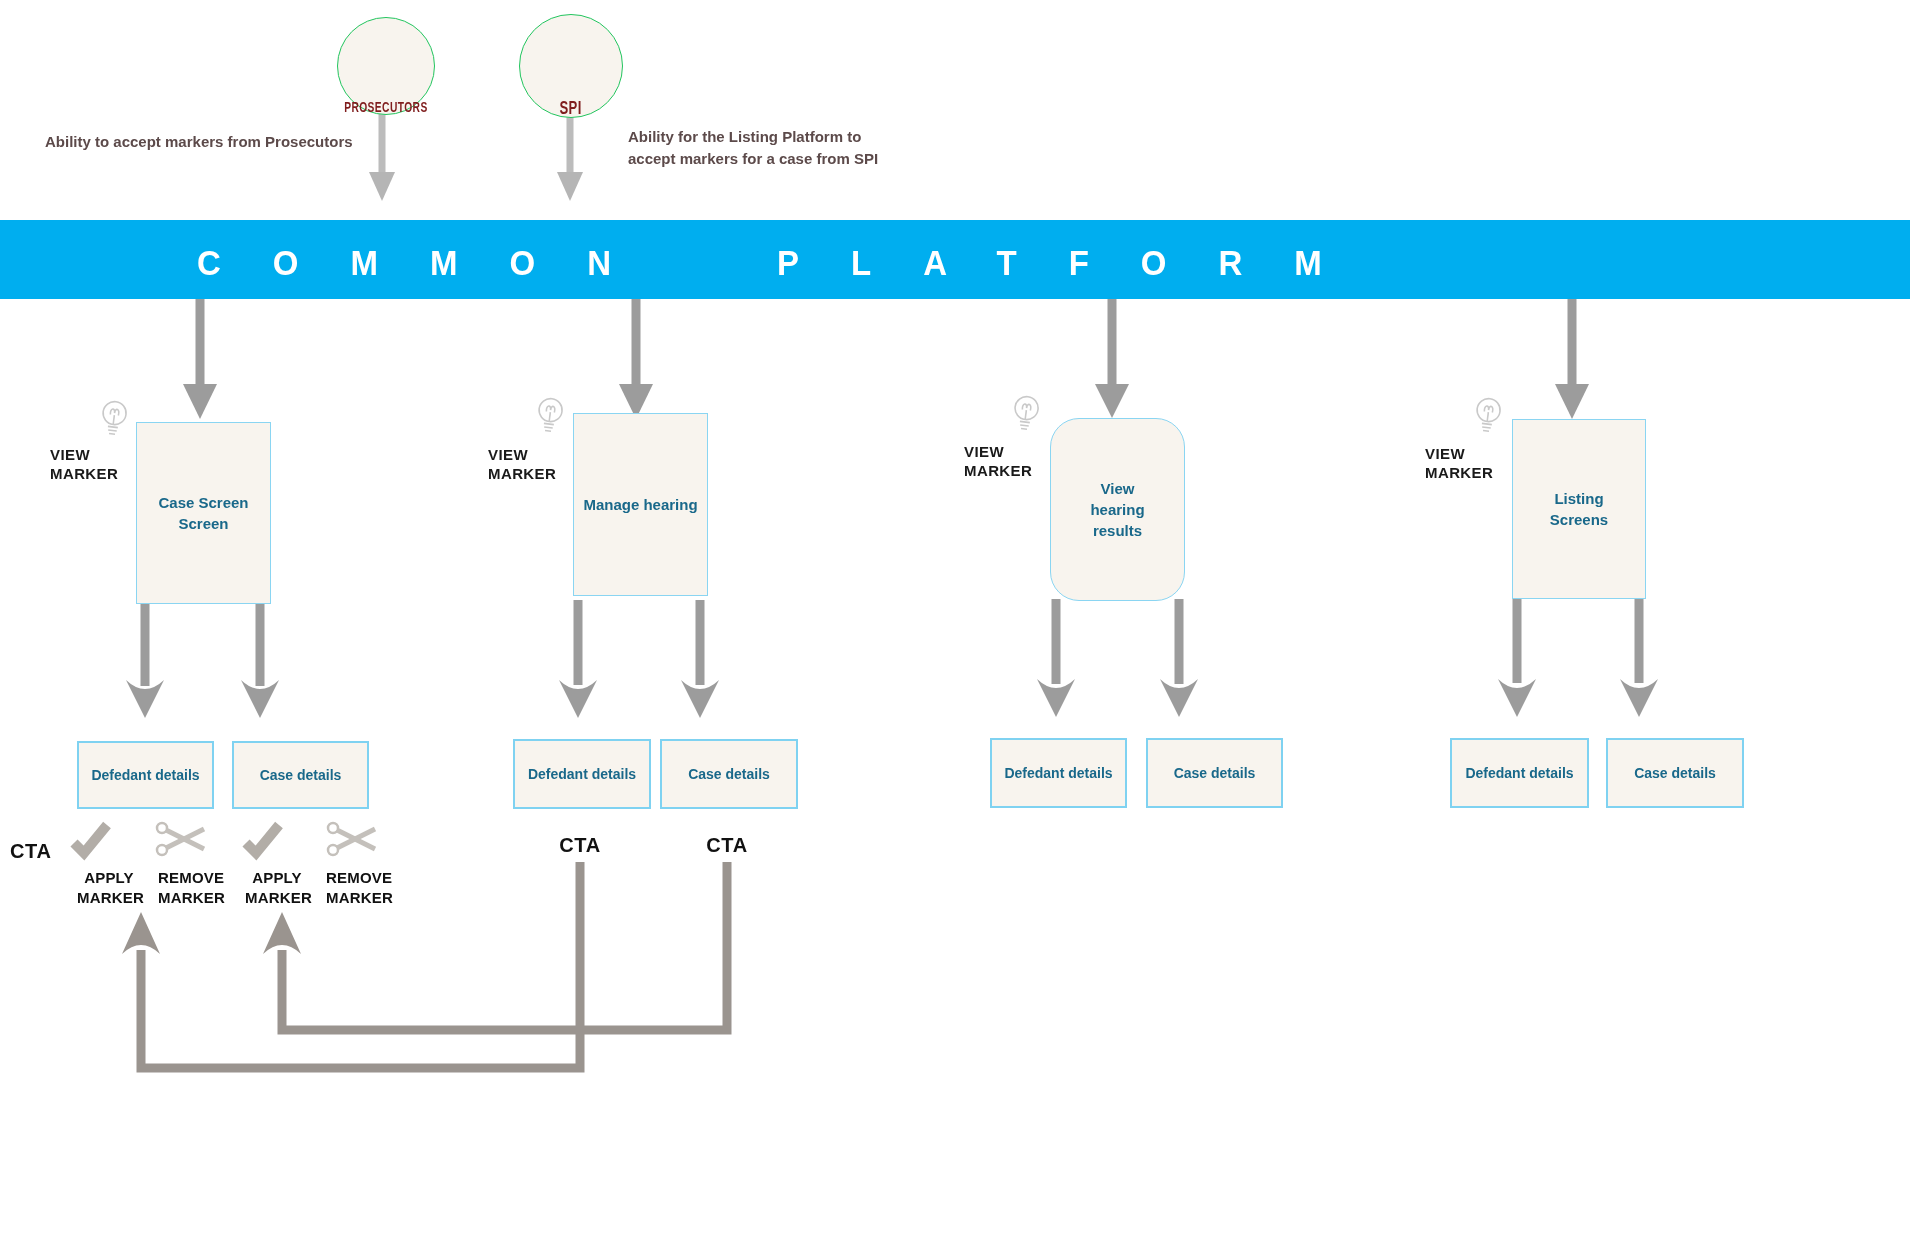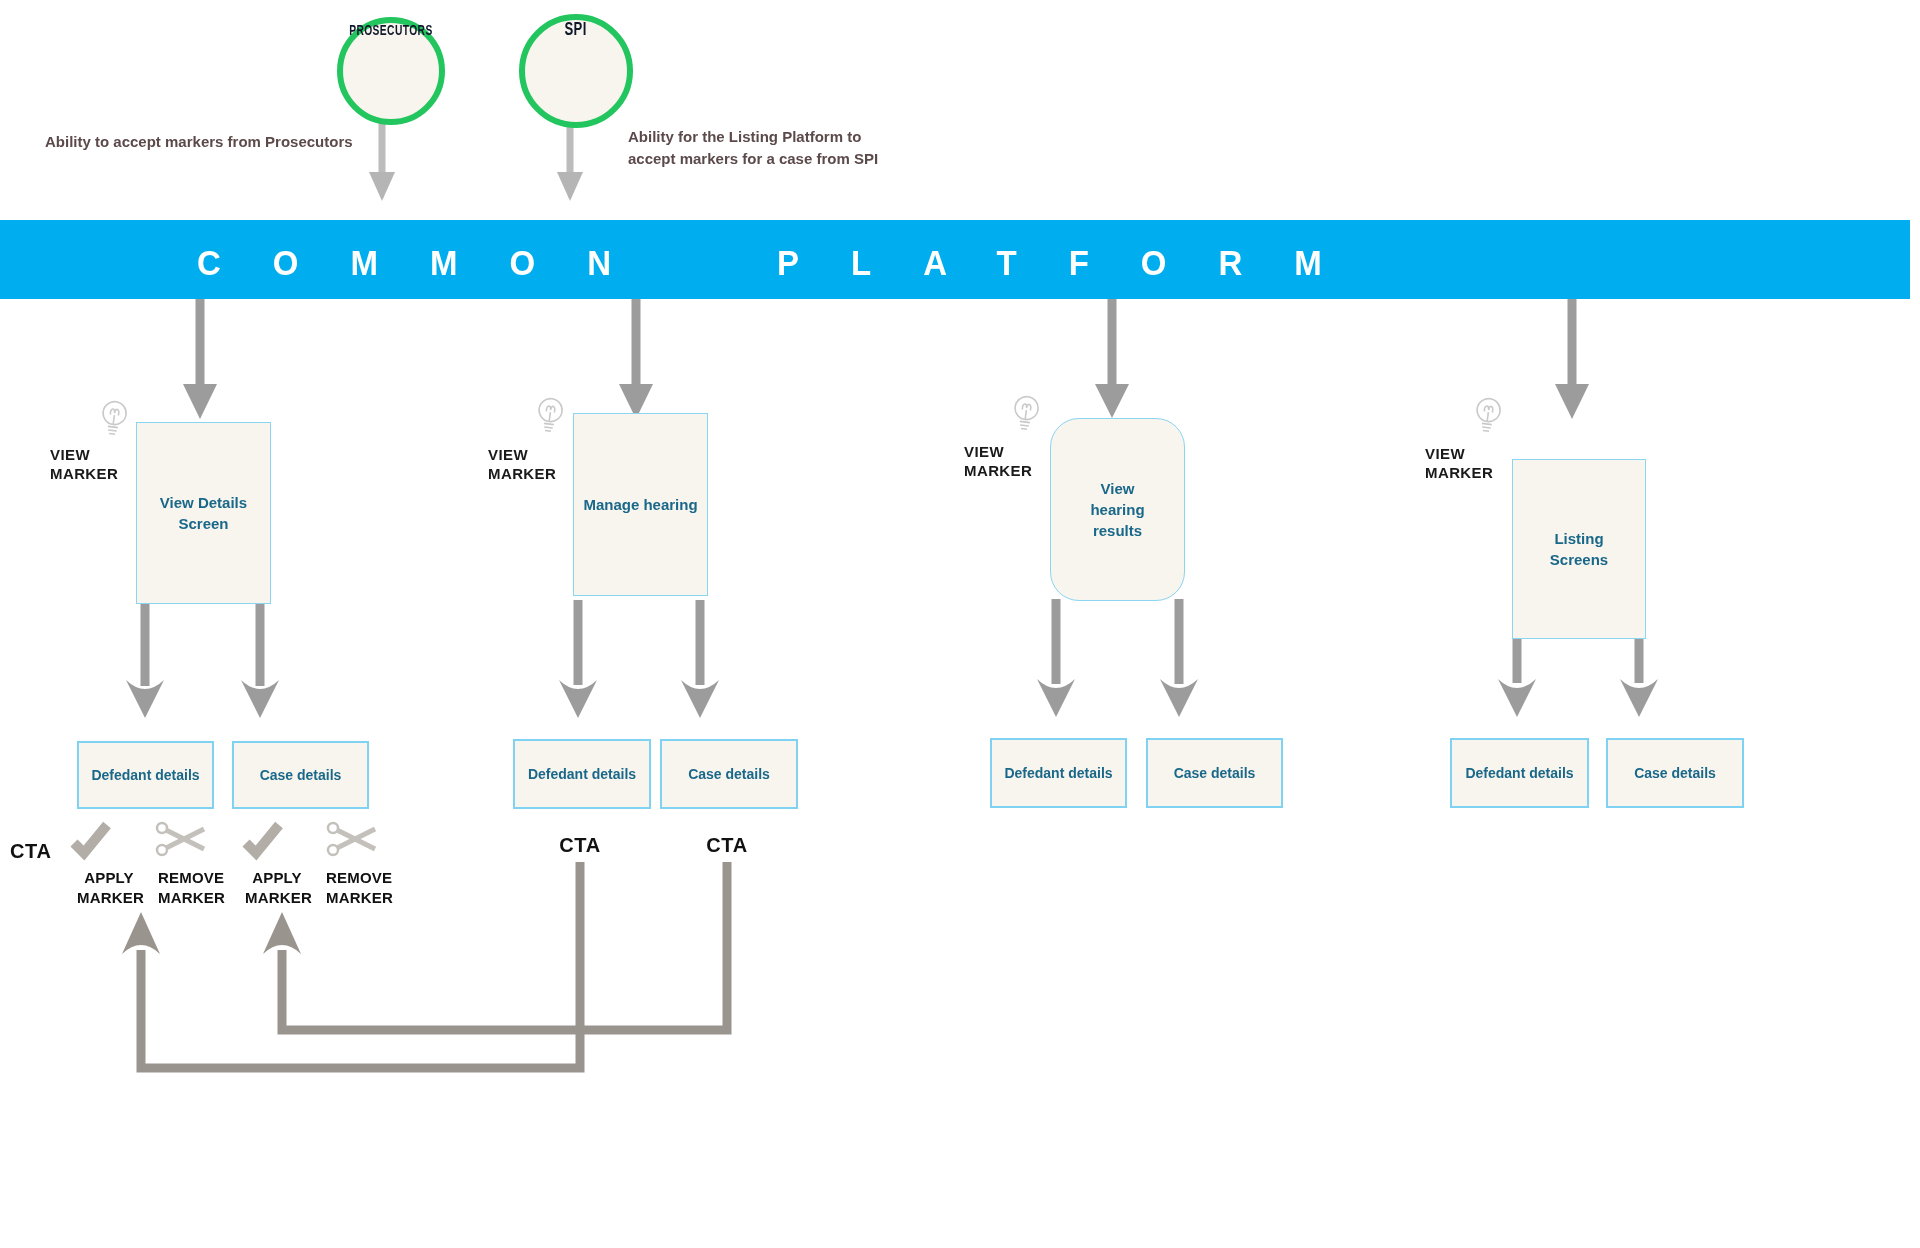--- a/index.html
+++ b/index.html
@@ -3,23 +3,23 @@
 <meta charset="utf-8">
 <style>
   html,body{margin:0;padding:0;}
   body{
     width:1920px;height:1248px;position:relative;background:#ffffff;
     font-family:"Liberation Sans", sans-serif;overflow:hidden;
   }
   
   .node-circle{
     position:absolute;border-radius:50%;
-    background:#f8f4ee;border:6px solid #22c55e;
-    display:flex;align-items:flex-start;justify-content:center;
-    color:#0f172a;font-weight:bold;
+    background:#f8f4ee;border:1px solid #22c55e;
+    display:flex;align-items:flex-end;justify-content:center;
+    color:#7f1d1d;font-weight:bold;
   }
   .node-circle .ctext{transform:scaleX(.82) scaleY(1.15);letter-spacing:.5px;white-space:nowrap;}
   
   .annotation{
     position:absolute;color:#5c4a4a;font-size:15px;font-weight:600;line-height:1.45;
   }
   
   .banner{
     position:absolute;left:0;top:220px;width:1910px;height:79px;background:#00aeef;
   }
@@ -135,21 +135,21 @@
     <g fill="none" stroke="#c9c9c9" stroke-width="1.6" transform="rotate(7 17 27)">
       <circle cx="17" cy="14" r="11.5"></circle>
       <path d="M13,16 C12,9 17,8 17,14 C17,8 22,9 21,16"></path>
       <path d="M17,16 L17,25"></path>
       <path d="M12,28 L22,28 M12.7,31.5 L21.3,31.5 M14,35 L20,35"></path>
     </g>
   </svg>
 </div>
 <div class="view-marker" style="left:50px;top:446px;">VIEW MARKER</div>
 <div class="screen-box" style="left:136px;top:422px;width:133px;height:180px;">
-  <span style="width:100px;">View Details Screen</span>
+  <span style="width:100px;">Case Screen Screen</span>
 </div>
 
 <div class="detail-box" style="left:77px;top:741px;width:133px;height:64px;">
   <span>Defedant details</span>
 </div>
 <div class="detail-box" style="left:232px;top:741px;width:133px;height:64px;">
   <span>Case details</span>
 </div>
 
 <div class="cta" style="left:10px;top:840px;">CTA</div>
@@ -241,21 +241,21 @@
   <svg width="34" height="54" viewBox="0 0 34 54">
     <g fill="none" stroke="#c9c9c9" stroke-width="1.6" transform="rotate(7 17 27)">
       <circle cx="17" cy="14" r="11.5"></circle>
       <path d="M13,16 C12,9 17,8 17,14 C17,8 22,9 21,16"></path>
       <path d="M17,16 L17,25"></path>
       <path d="M12,28 L22,28 M12.7,31.5 L21.3,31.5 M14,35 L20,35"></path>
     </g>
   </svg>
 </div>
 <div class="view-marker" style="left:1425px;top:445px;">VIEW MARKER</div>
-<div class="screen-box" style="left:1512px;top:419px;width:132px;height:178px;margin-top:40px;">
+<div class="screen-box" style="left:1512px;top:419px;width:132px;height:178px;">
   <span style="width:80px;">Listing Screens</span>
 </div>
 
 <div class="detail-box" style="left:1450px;top:738px;width:135px;height:66px;">
   <span>Defedant details</span>
 </div>
 <div class="detail-box" style="left:1606px;top:738px;width:134px;height:66px;">
   <span>Case details</span>
 </div>
 

